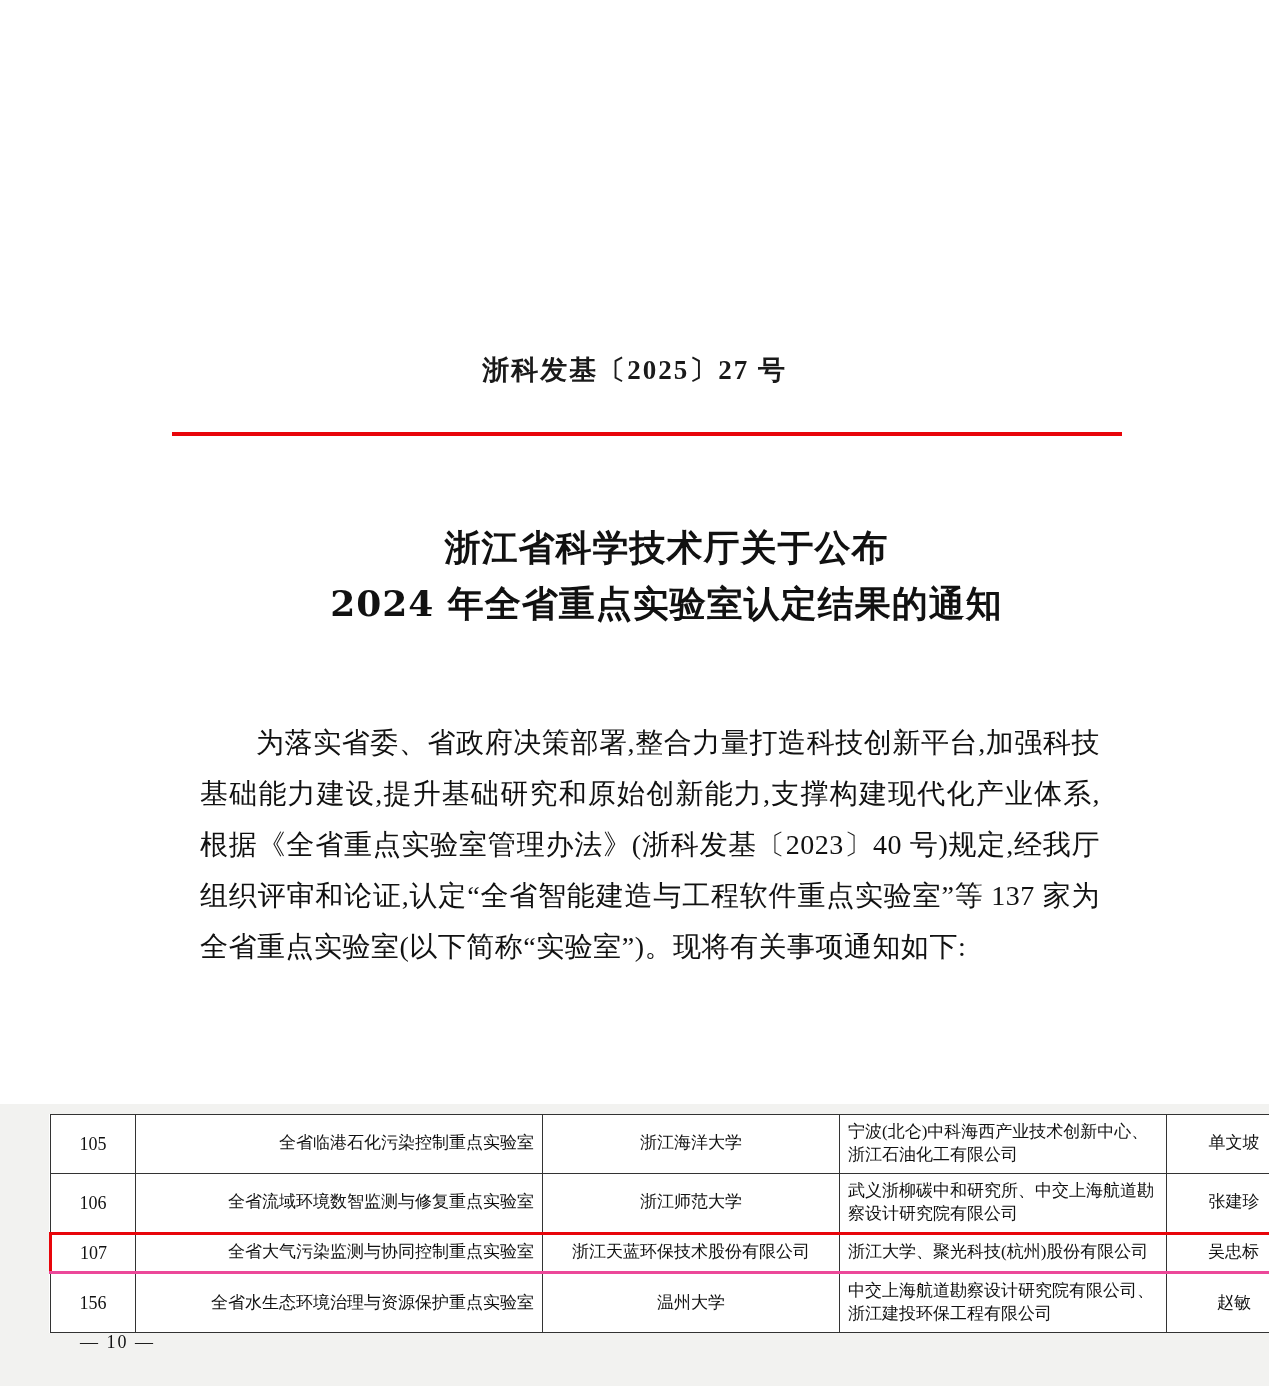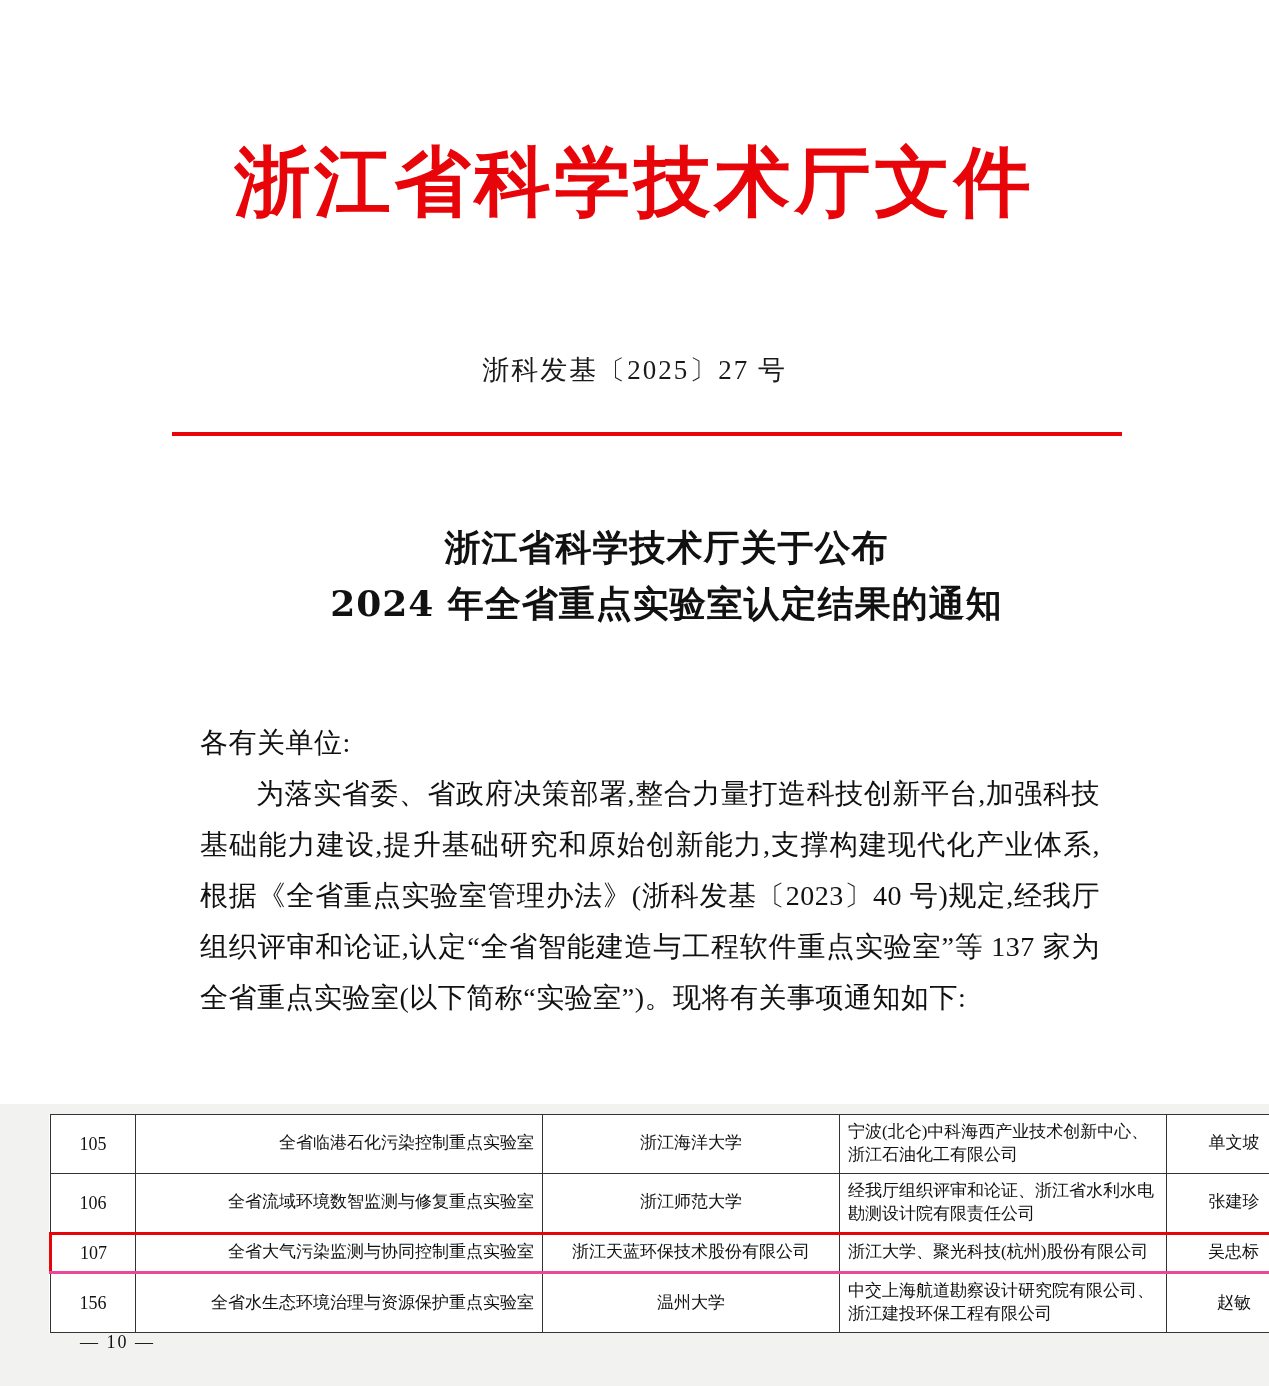--- a/index.html
+++ b/index.html
@@ -42,20 +42,21 @@
 
   .doc-number {
     position: absolute;
     left: 0;
     top: 352px;
     width: 1269px;
     text-align: center;
     font-size: 27px;
     letter-spacing: 2px;
     color: #1a1a1a;
+    font-weight: bold;
   }
 
   .red-rule {
     position: absolute;
     left: 172px;
     top: 432px;
     width: 950px;
     height: 4px;
     background: #e8050a;
   }
@@ -152,33 +153,31 @@
     left: 0; top: 1104px;
     width: 1269px; height: 3px;
     background: #d8d8d4;
   }
 </style>
 </head>
 <body>
 
 <div class="doc-page">
 
-  <div class="doc-title">浙江省科学技术厅文件</div>
 
   <div class="doc-number">浙科发基〔2025〕27 号</div>
 
   <div class="red-rule"></div>
 
   <div class="notice-title">
     <span class="line1">浙江省科学技术厅关于公布</span>
     <span class="line2">2024 年全省重点实验室认定结果的通知</span>
   </div>
 
   <div class="body-text">
-    <span class="salutation">各有关单位:</span>
     <span class="para">为落实省委、省政府决策部署,整合力量打造科技创新平台,加强科技基础能力建设,提升基础研究和原始创新能力,支撑构建现代化产业体系,根据《全省重点实验室管理办法》(浙科发基〔2023〕40 号)规定,经我厅组织评审和论证,认定“全省智能建造与工程软件重点实验室”等 137 家为全省重点实验室(以下简称“实验室”)。现将有关事项通知如下:</span>
   </div>
 
 </div>
 
 <div class="strip-shadow-top"></div>
 
 <div class="scan-strip">
   <div class="scan-inner">
     <table class="result-table">
@@ -187,21 +186,21 @@
           <td class="col-no">105</td>
           <td class="col-name">全省临港石化污染控制重点实验室</td>
           <td class="col-host">浙江海洋大学</td>
           <td class="col-join">宁波(北仑)中科海西产业技术创新中心、浙江石油化工有限公司</td>
           <td class="col-person">单文坡</td>
         </tr>
         <tr>
           <td class="col-no">106</td>
           <td class="col-name">全省流域环境数智监测与修复重点实验室</td>
           <td class="col-host">浙江师范大学</td>
-          <td class="col-join">经我厅组织评审和论证、浙江省水利水电勘测设计院有限责任公司</td>
+          <td class="col-join">武义浙柳碳中和研究所、中交上海航道勘察设计研究院有限公司</td>
           <td class="col-person">张建珍</td>
         </tr>
         <tr class="highlight">
           <td class="col-no">107</td>
           <td class="col-name">全省大气污染监测与协同控制重点实验室</td>
           <td class="col-host">浙江天蓝环保技术股份有限公司</td>
           <td class="col-join">浙江大学、聚光科技(杭州)股份有限公司</td>
           <td class="col-person">吴忠标</td>
         </tr>
         <tr>

